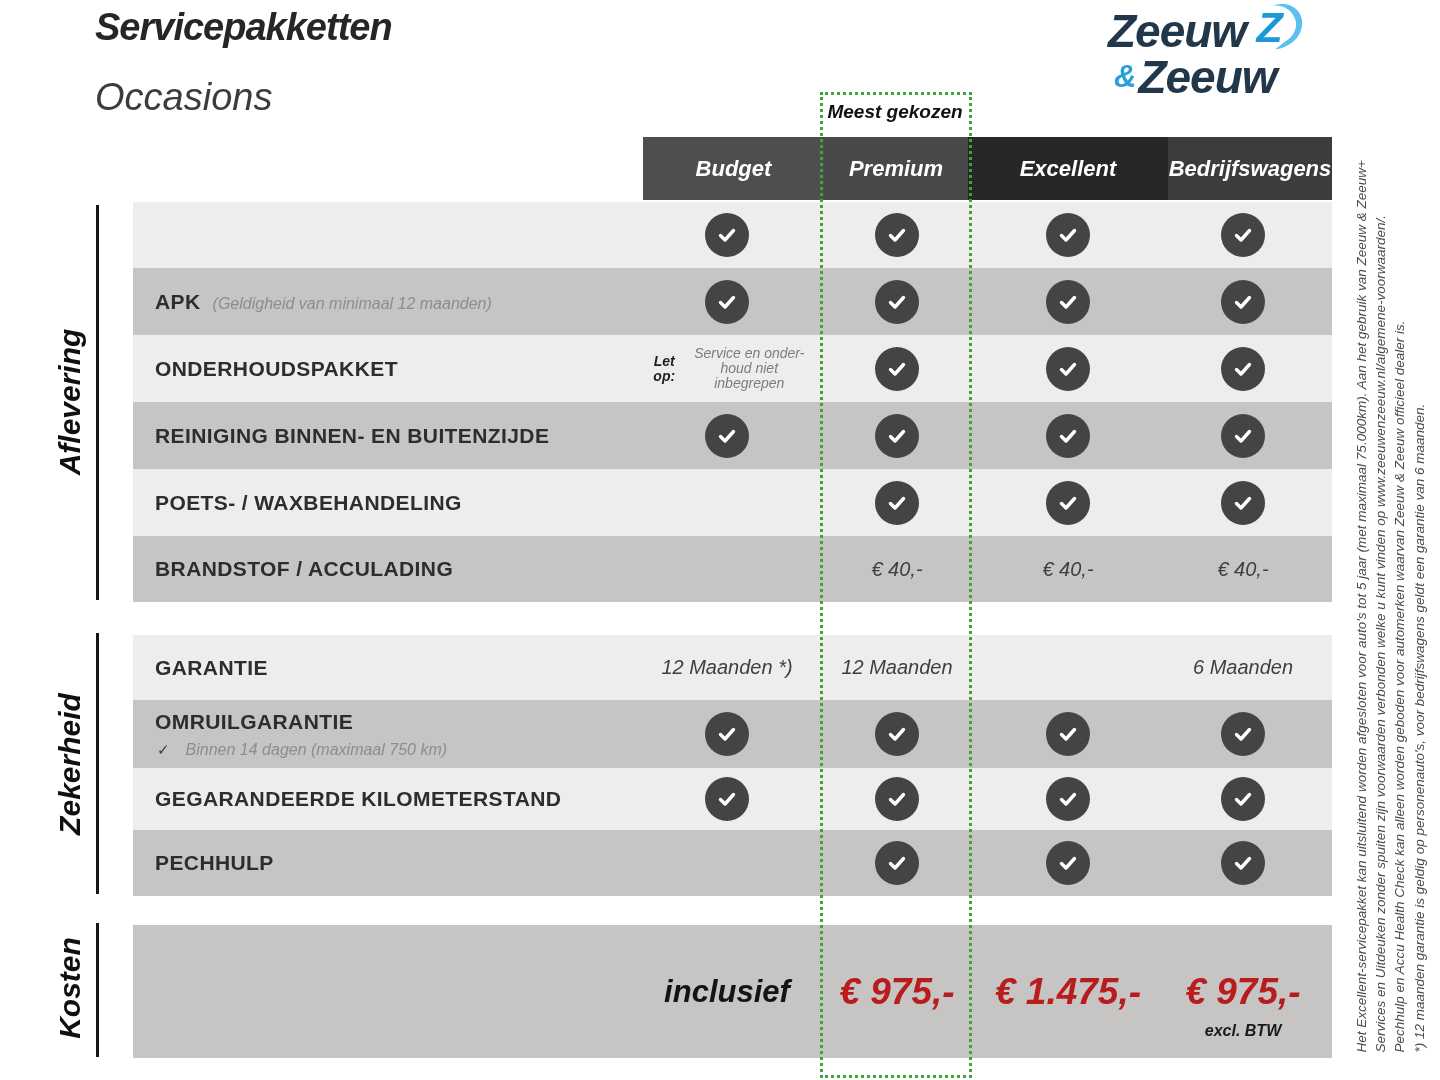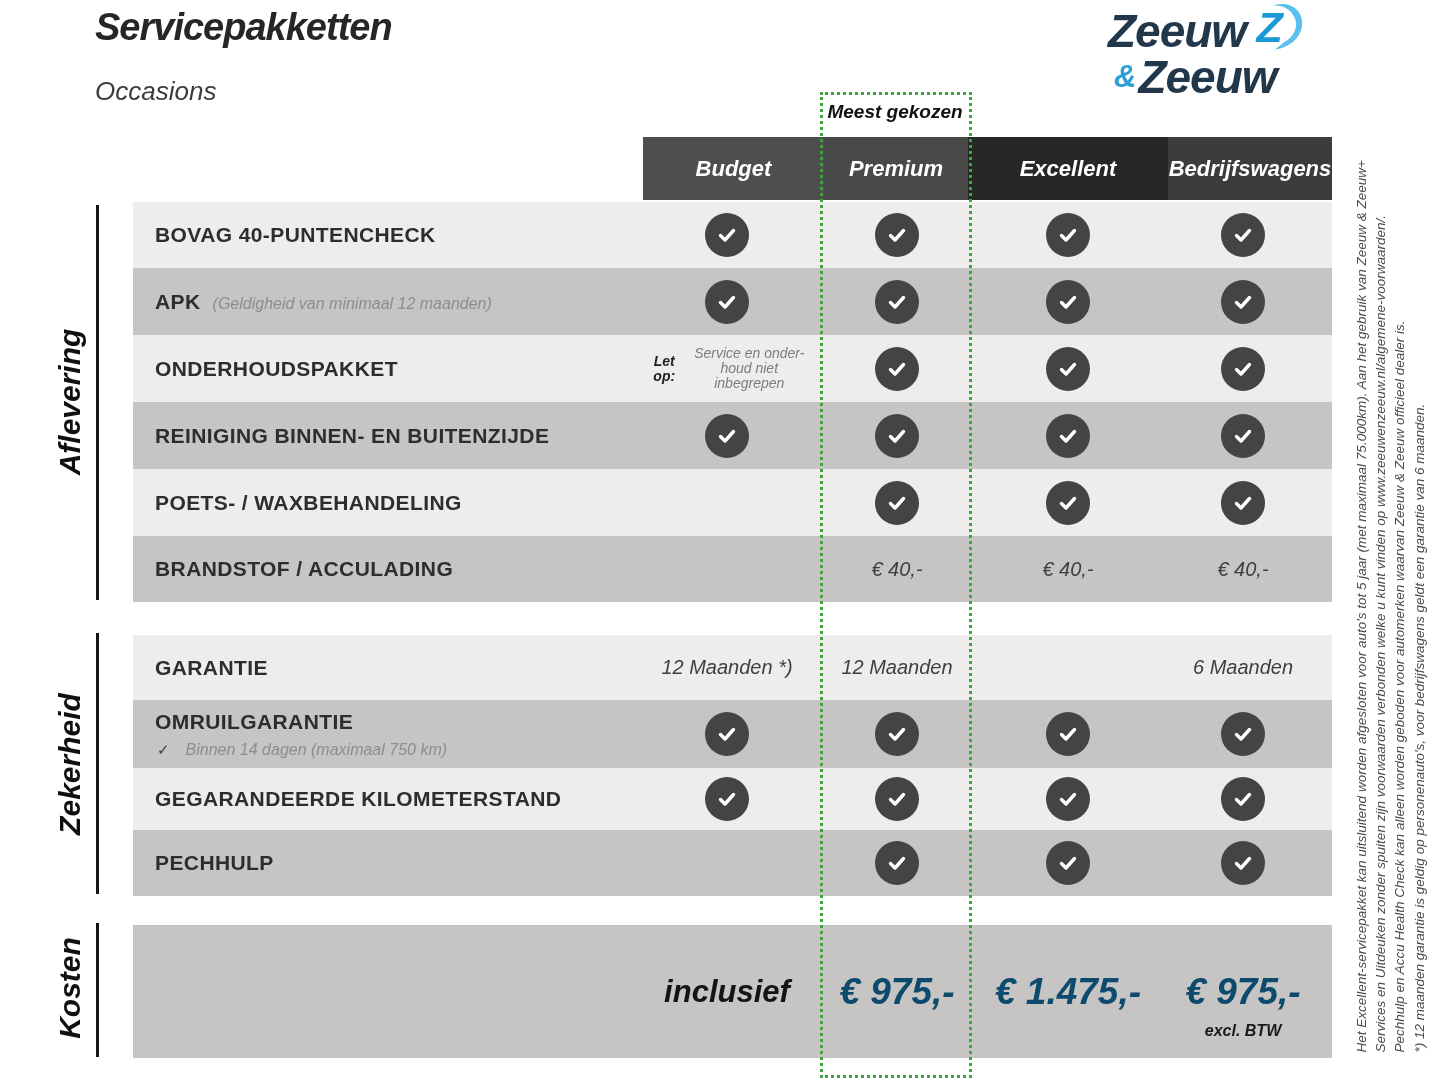--- a/index.html
+++ b/index.html
@@ -2,21 +2,21 @@
 <html><head>
 <meta charset="utf-8">
 <style>
   html,body{margin:0;padding:0;background:#fff;}
   .canvas{position:relative;width:1440px;height:1080px;background:#ffffff;overflow:hidden;
           font-family:"Liberation Sans",sans-serif;}
 
   
   .page-title{position:absolute;left:95px;top:6px;margin:0;font-size:38px;font-weight:bold;
               font-style:italic;color:#262626;letter-spacing:-1px;}
-  .page-subtitle{position:absolute;left:95px;top:76px;font-size:26px;font-style:italic;
+  .page-subtitle{position:absolute;left:95px;top:76px;font-size:38px;font-style:italic;
               color:#3c3c3c;letter-spacing:0;}
 
   
   .logo{position:absolute;left:1108px;top:6px;width:230px;color:#22384a;}
   .logo-line{display:flex;align-items:center;line-height:50px;}
   .logo-word{font-size:46px;font-weight:bold;font-style:italic;color:#22384a;letter-spacing:-1px;}
   .logo-amp{font-size:31px;font-weight:bold;font-style:italic;color:#2a9fd8;margin-right:2px;}
   .logo-z{width:56px;height:56px;margin-left:2px;margin-top:-8px;}
   .logo-line2{margin-top:-4px;padding-left:6px;}
 
@@ -76,21 +76,21 @@
   .cell-text{font-size:20px;font-style:italic;color:#3f3f3f;white-space:nowrap;}
   .cell-note{font-size:14px;line-height:15px;text-align:center;color:#7d7c7a;font-style:italic;}
   .cell-note b{color:#1f1f1f;}
 
   
   .kosten-box{position:absolute;left:133px;top:925px;width:1199px;height:133px;background:#c6c5c3;}
   .kcell{position:absolute;top:0;height:100%;width:190px;display:flex;flex-direction:column;
          align-items:center;justify-content:center;}
   .k0{left:499px;} .k1{left:669px;} .k2{left:840px;} .k3{left:1015px;}
   .inclusief{font-size:31px;font-weight:bold;font-style:italic;color:#141414;}
-  .price{font-size:37px;font-weight:bold;font-style:italic;color:#0c4a6e;white-space:nowrap;}
+  .price{font-size:37px;font-weight:bold;font-style:italic;color:#b91c1c;white-space:nowrap;}
   .btw{position:absolute;bottom:18px;left:0;right:0;text-align:center;font-size:16px;
        font-weight:bold;font-style:italic;color:#1a1a1a;}
 
   
   .disclaimer{position:absolute;left:930px;top:554px;width:920px;height:77px;
               transform:rotate(-90deg);font-size:13.5px;font-style:italic;color:#4b4b4b;
               line-height:19.2px;white-space:nowrap;}
 </style>
 </head>
 <body>
@@ -125,23 +125,20 @@
   <div class="group-label gl-aflevering">Aflevering</div>
   <div class="group-label gl-zekerheid">Zekerheid</div>
   <div class="group-label gl-kosten">Kosten</div>
   <div class="group-line line-aflevering"></div>
   <div class="group-line line-zekerheid"></div>
   <div class="group-line line-kosten"></div>
 
   <div class="rows">
 
     <div class="row r0 shade-light">
-      <div class="row-label-wrap">
-          <span class="row-label">BOVAG 40-PUNTENCHECK</span>
-        </div>
       <div class="cells">
           <div class="cell c0">
             <span class="circ">
               <svg viewBox="0 0 24 24">
                 <path d="M5.5 12.5l4.5 4.5 8.5-9.5"></path>
               </svg>
             </span>
           </div>
           <div class="cell c1">
             <span class="circ">

